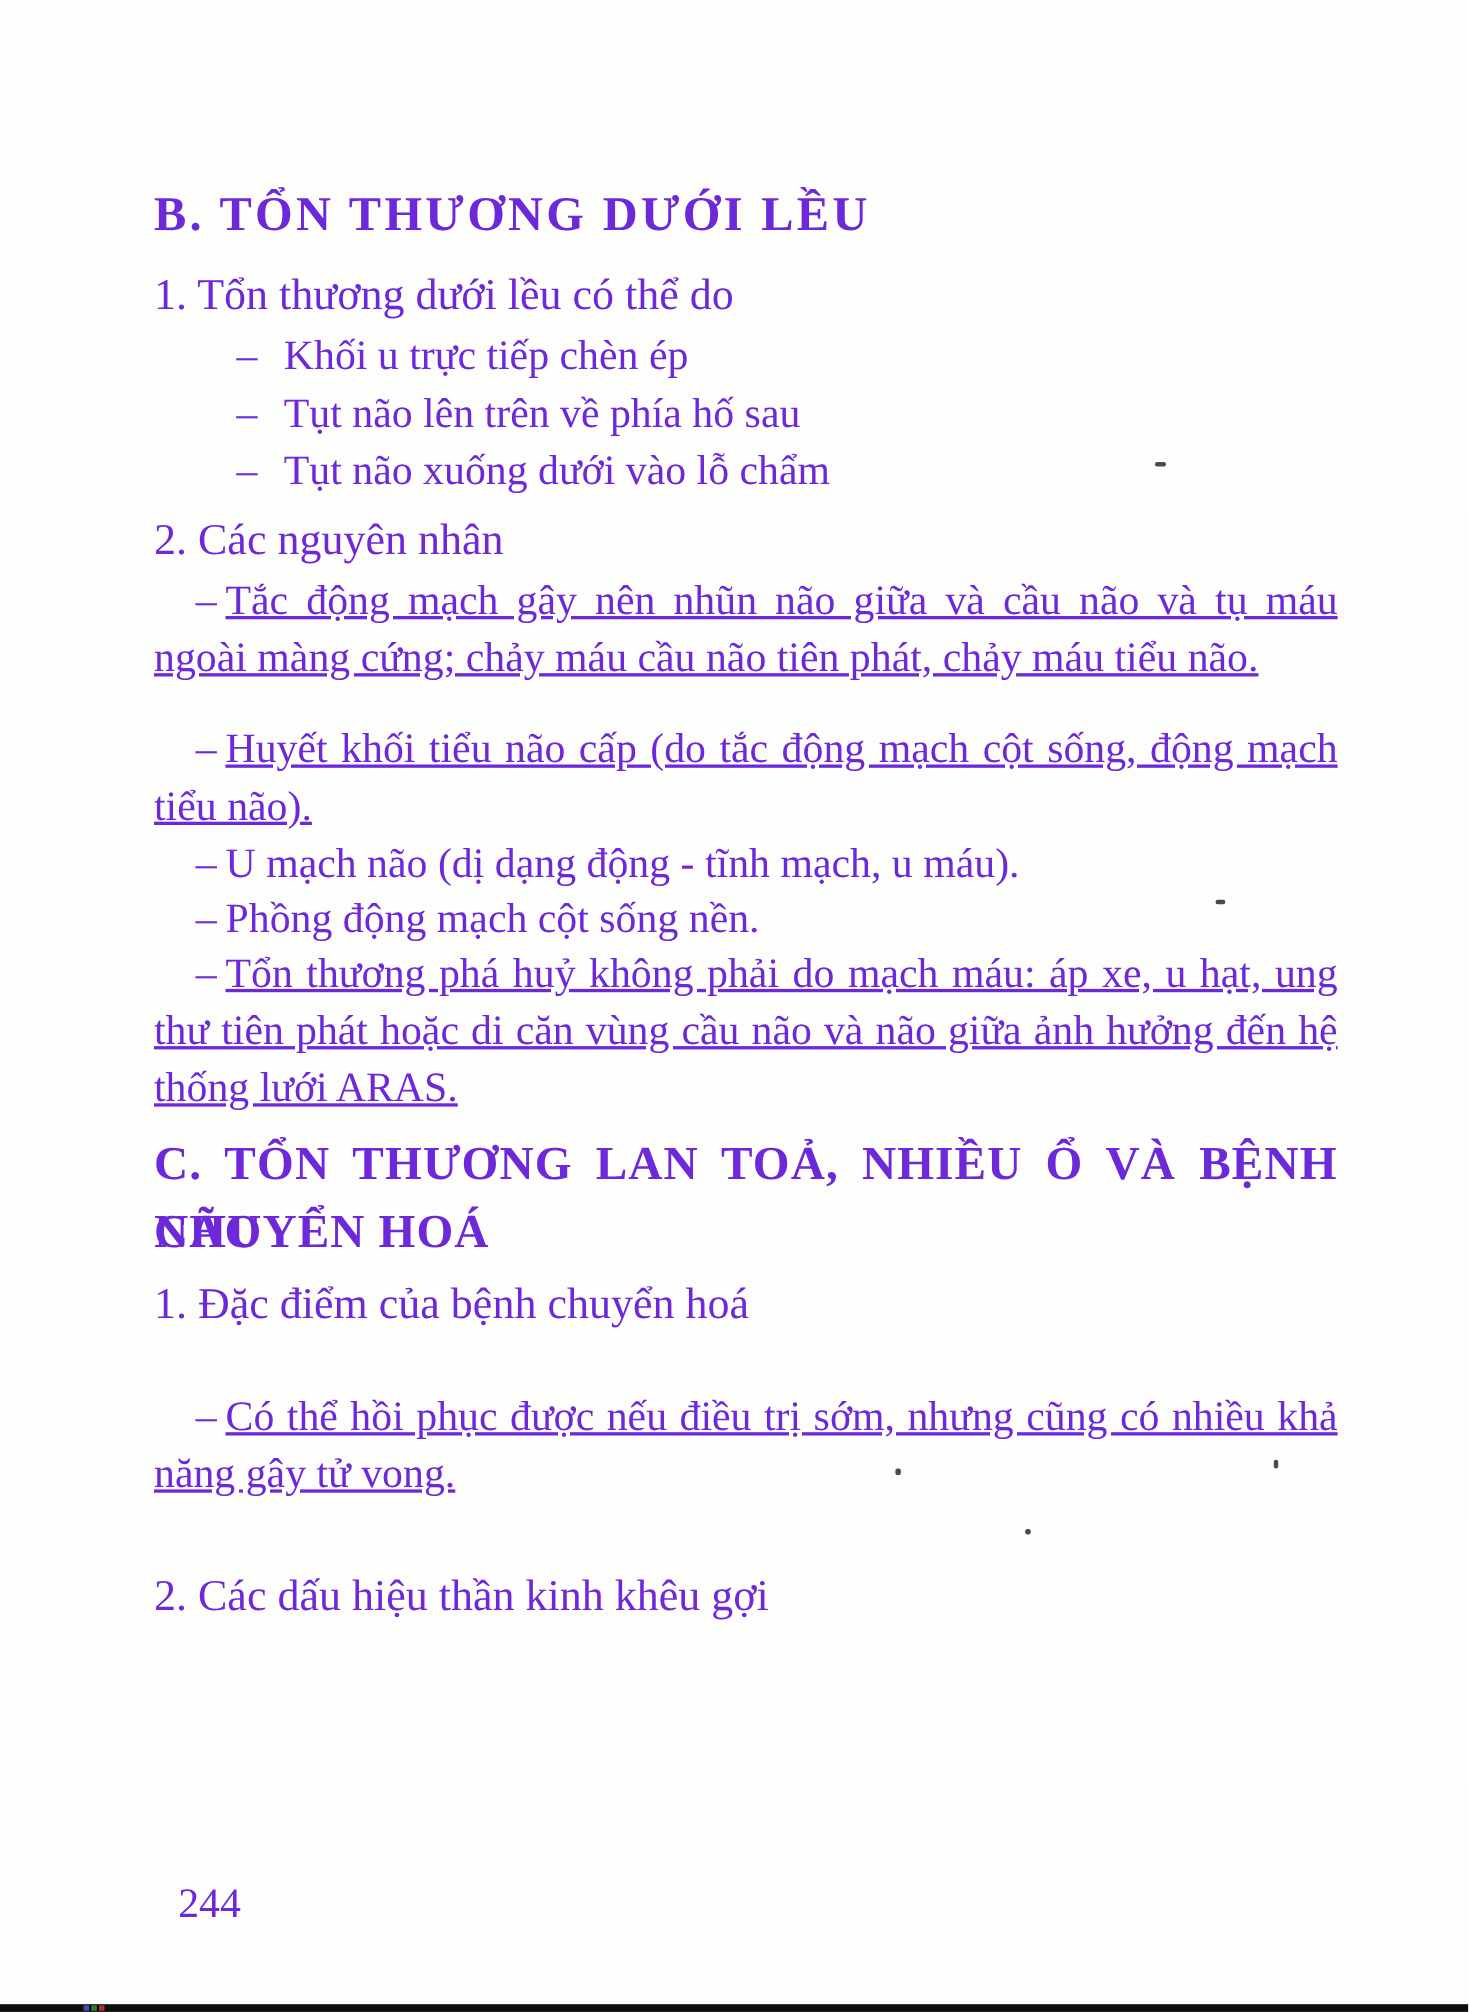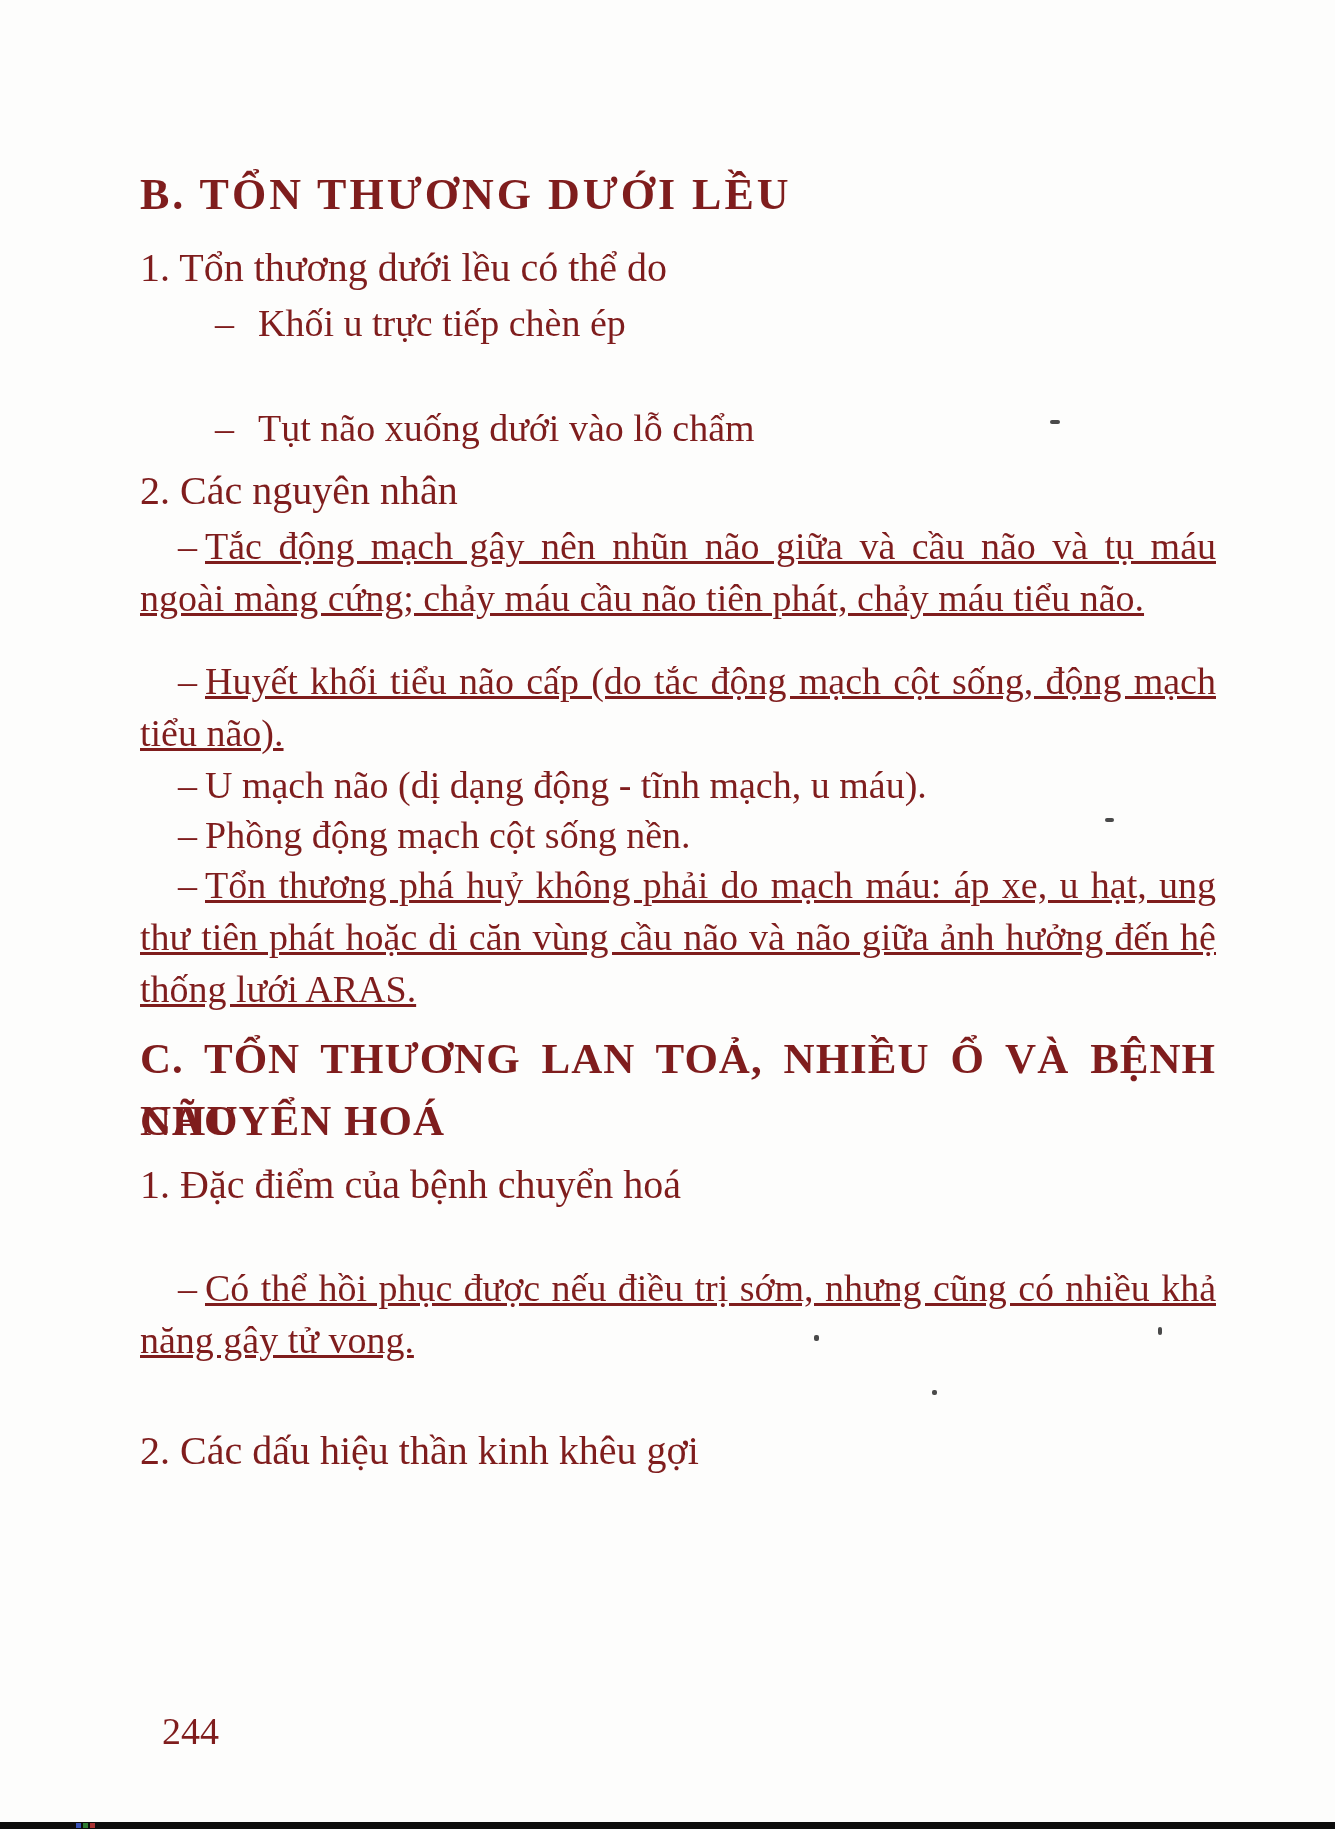--- a/index.html
+++ b/index.html
@@ -7,21 +7,21 @@
     padding: 0;
     background: #ffffff;
   }
   .page {
     position: relative;
     width: 1335px;
     height: 1829px;
     background: #fdfdfc;
     overflow: hidden;
     font-family: "Liberation Serif", "DejaVu Serif", serif;
-    color: #7f1d1d;
+    color: #6d28d9;
   }
   
   .blk {
     position: absolute;
     left: 140px;
     width: 1076px;
     font-size: 38px;
     line-height: 52px;
     white-space: normal;
   }
@@ -79,20 +79,21 @@
 <body>
 
 <div class="page">
 
   <div class="blk h-main" style="top:169px">B. TỔN THƯƠNG DƯỚI LỀU</div>
 
   <div class="blk h-sub" style="top:242px">1. Tổn thương dưới lều có thể do</div>
 
   <div class="blk indent-a" style="top:297px"><span class="dash">–</span><span>Khối u trực tiếp chèn ép</span></div>
 
+  <div class="blk indent-a" style="top:350px"><span class="dash">–</span><span>Tụt não lên trên về phía hố sau</span></div>
 
   <div class="blk indent-a" style="top:402px"><span class="dash">–</span><span>Tụt não xuống dưới vào lỗ chẩm</span></div>
 
   <div class="blk h-sub" style="top:465px">2. Các nguyên nhân</div>
 
   <div class="blk indent-b just" style="top:520px"><span class="dash">–</span><span>Tắc động mạch gây nên nhũn não giữa và cầu não và tụ máu ngoài màng cứng; chảy máu cầu não tiên phát, chảy máu tiểu não.</span></div>
 
   <div class="blk indent-b just" style="top:655px"><span class="dash">–</span><span>Huyết khối tiểu não cấp (do tắc động mạch cột sống, động mạch tiểu não).</span></div>
 
   <div class="blk indent-b" style="top:759px"><span class="dash">–</span><span>U mạch não (dị dạng động - tĩnh mạch, u máu).</span></div>

